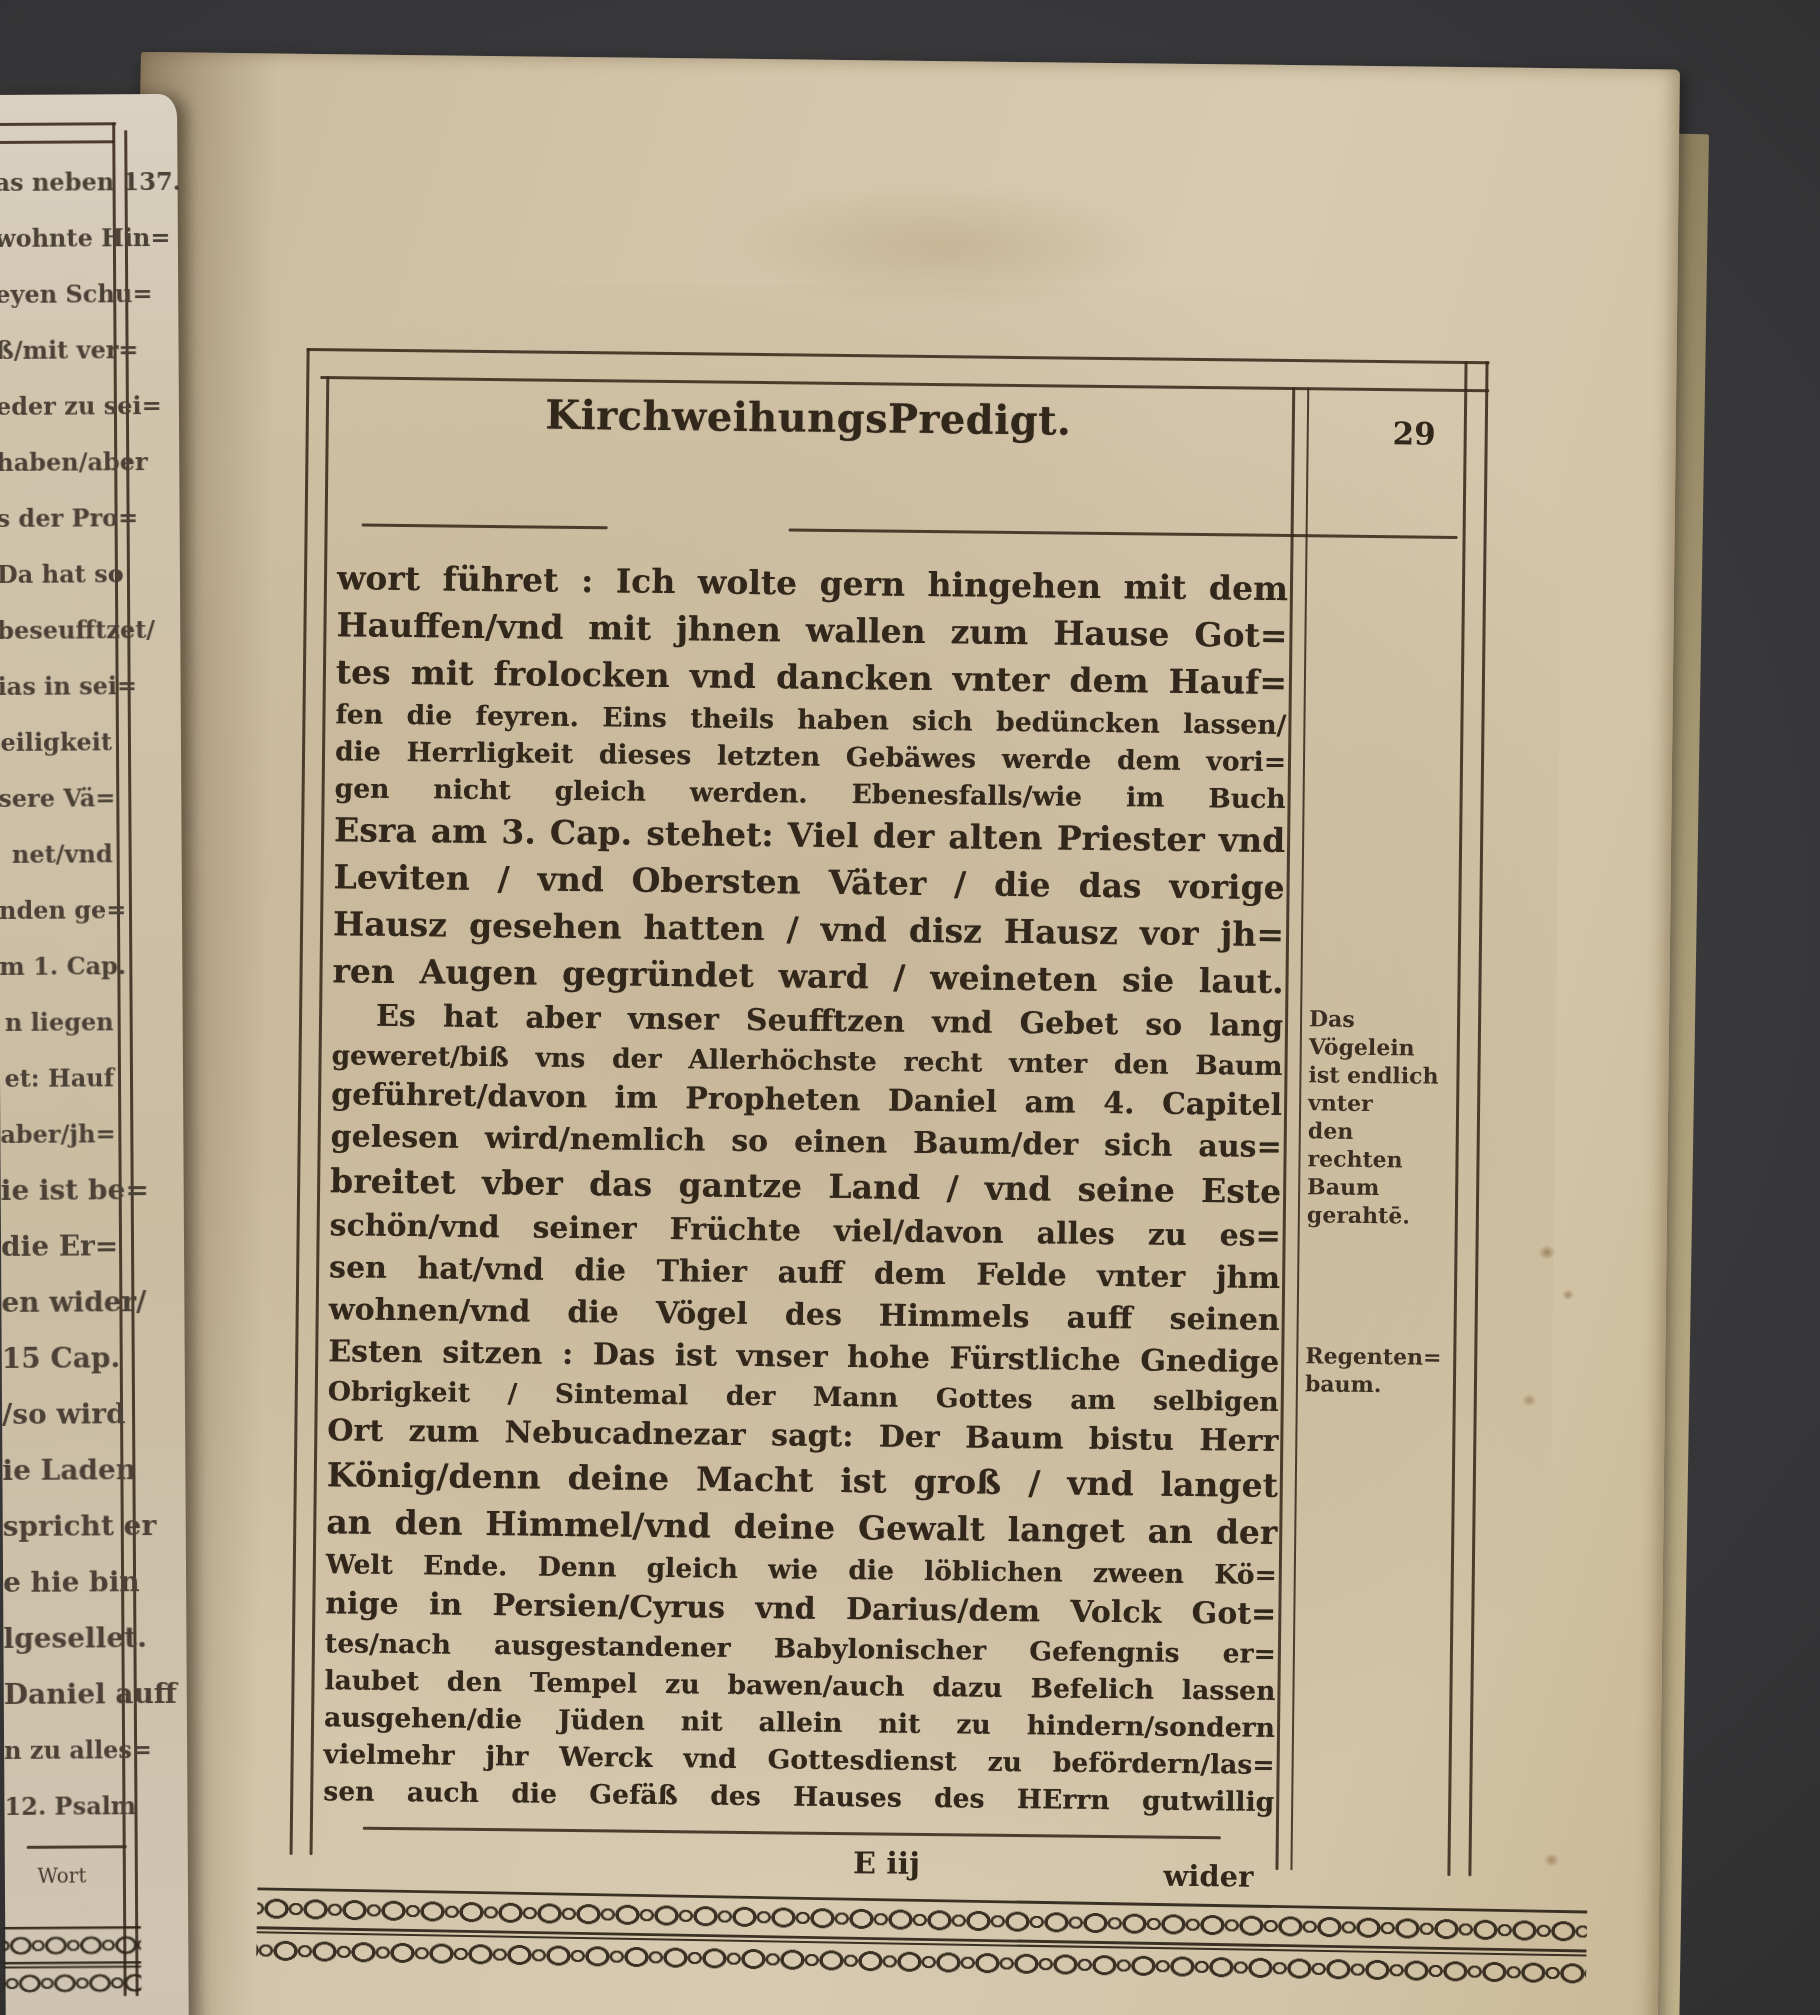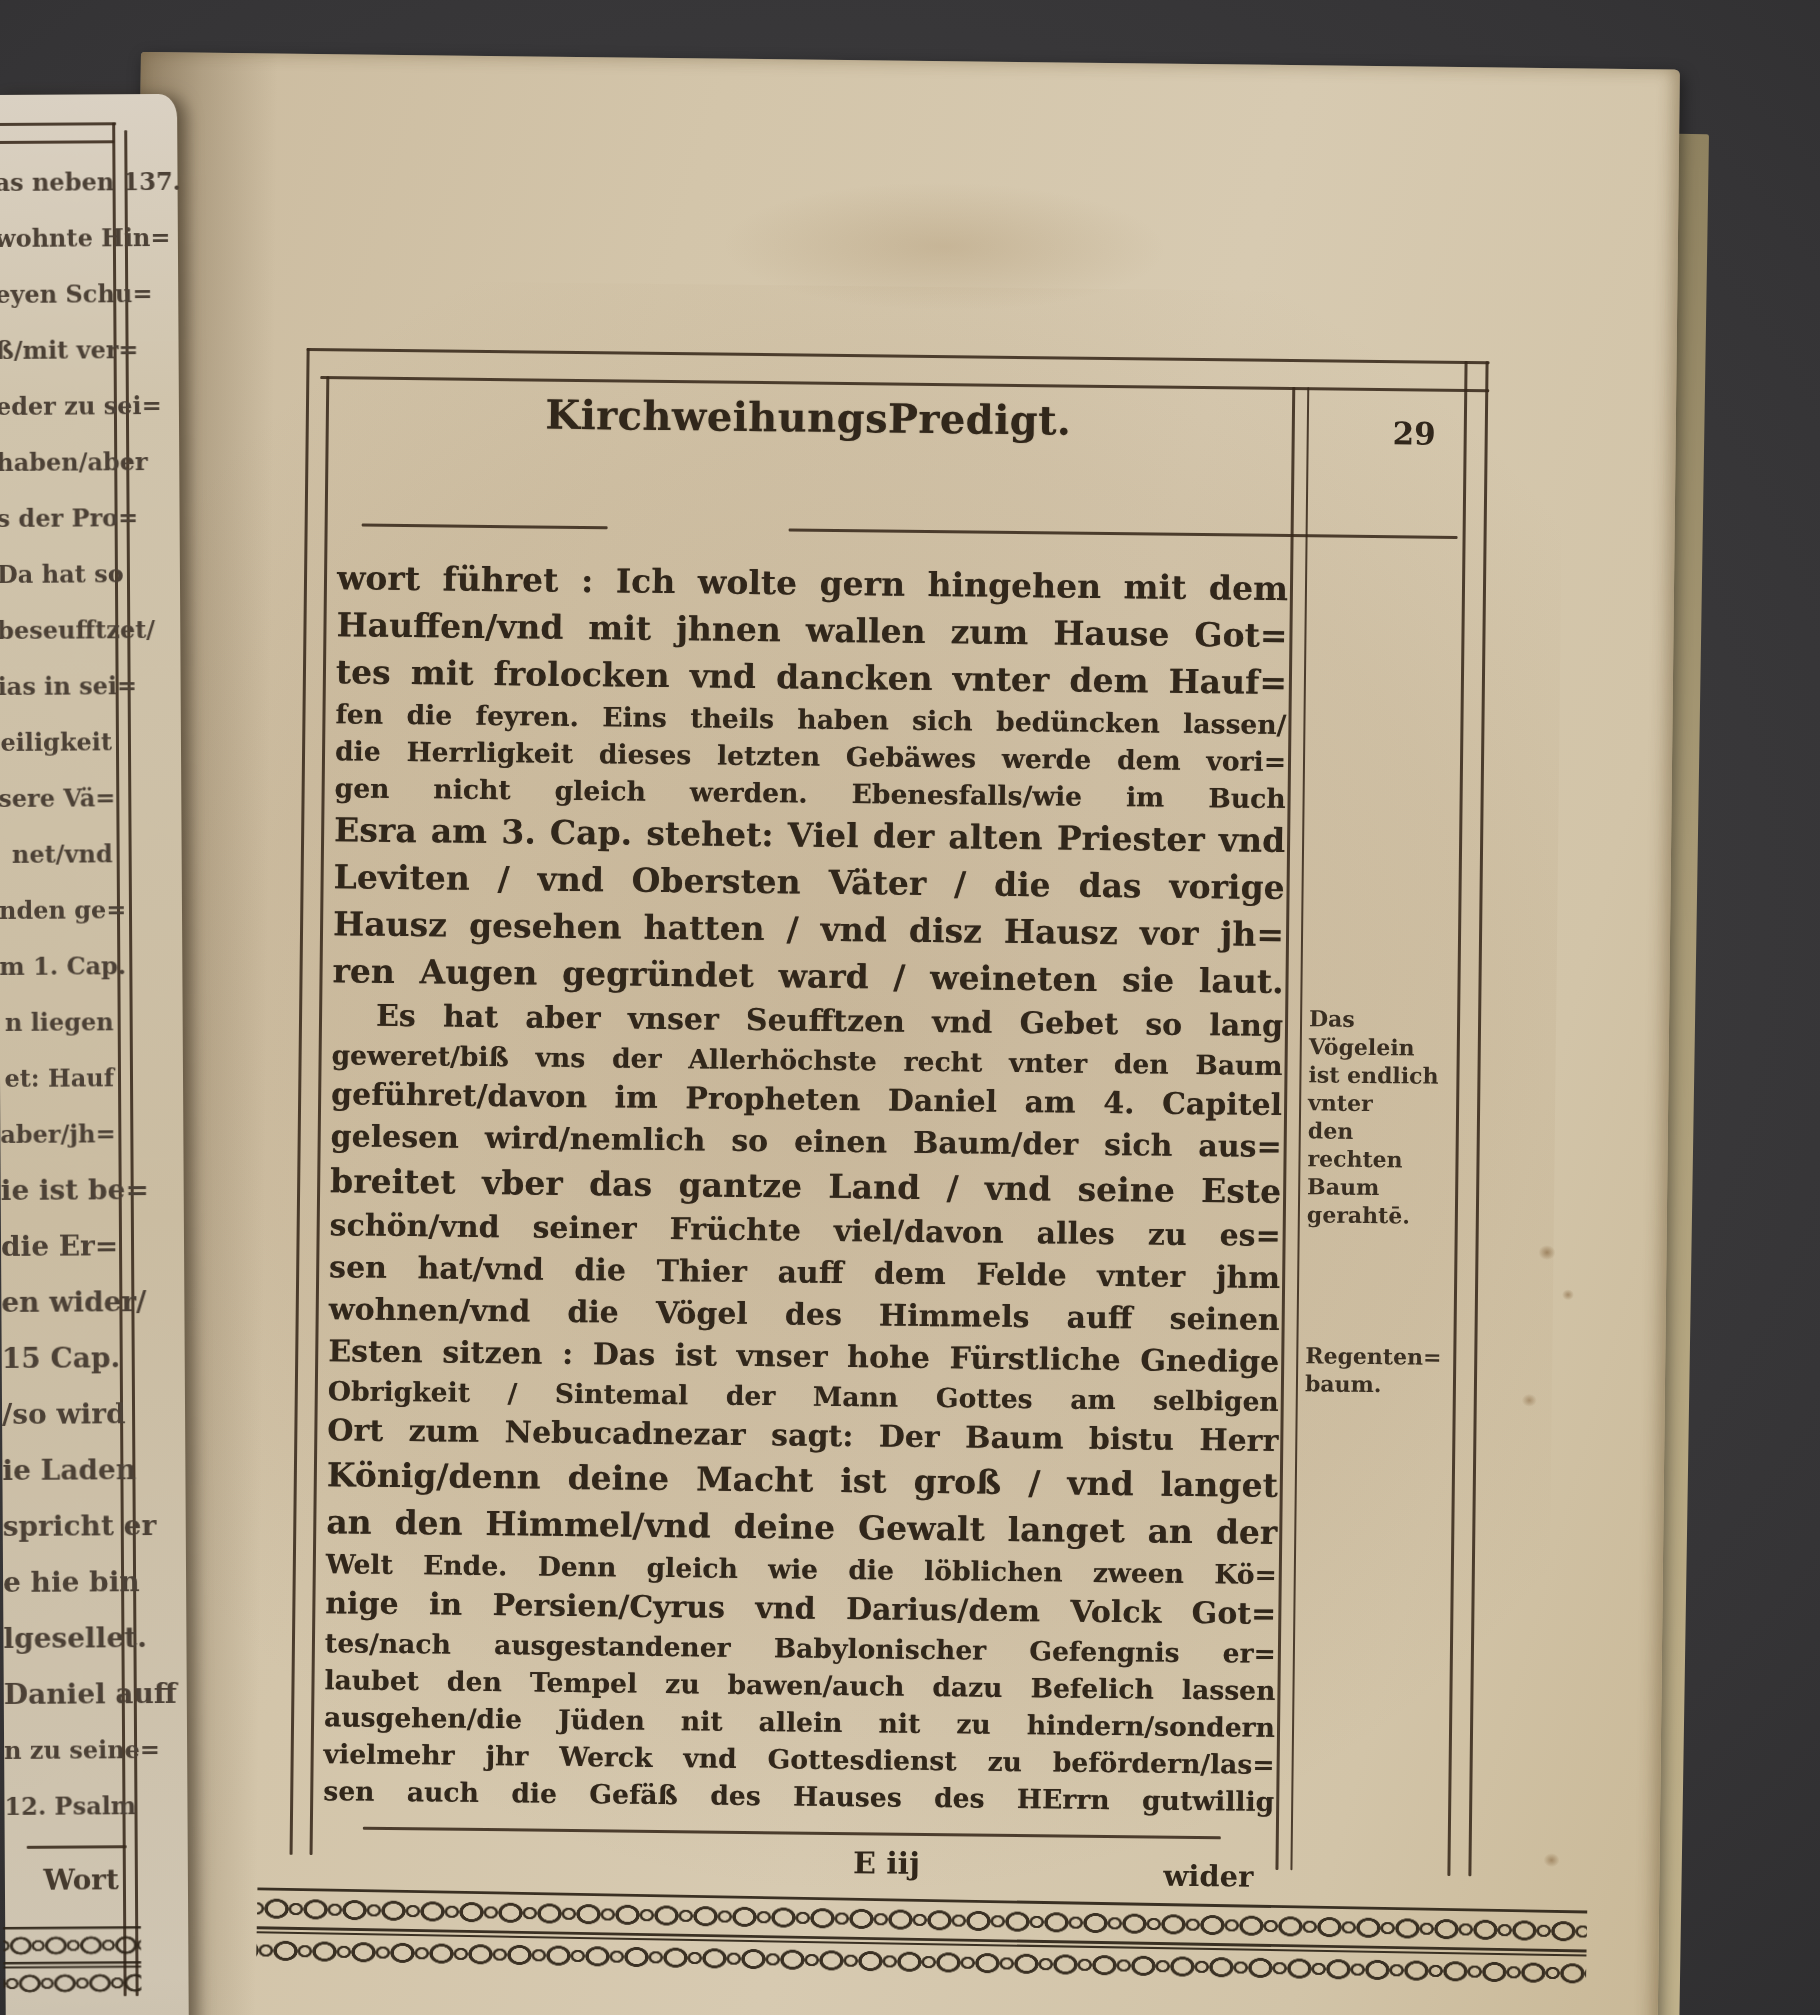--- a/index.html
+++ b/index.html
@@ -109,21 +109,21 @@
     filter:drop-shadow(9.7px 2.4px 8px rgba(30,20,8,.5));
   }
   .sp-top-a{left:0;top:28px;width:122px;height:3.2px;}
   .sp-top-b{left:0;top:46px;width:120px;height:2.8px;}
   .sp-v-a{left:118px;top:28px;width:3.2px;height:1874px;}
   .sp-v-b{left:130px;top:36px;width:2.8px;height:1866px;}
   .frag-col{left:0;top:60px;width:114px;text-align:right;filter:blur(0.6px);}
   .fr-ln{font-size:24px;line-height:56px;font-weight:700;color:#4c4136;white-space:nowrap;}
   .fr-lg{font-size:28px;}
   .sp-rule2{left:22px;top:1751px;width:100px;height:3.2px;}
-  .strip-catch{left:0;top:1769px;width:114px;text-align:right;font-size:28px;font-weight:700;color:#453a2e;filter:blur(0.5px);}
+  .strip-catch{left:0;top:1769px;width:114px;text-align:center;font-size:20px;font-weight:400;color:#453a2e;filter:blur(0.5px);}
   .orn-strip{left:-2.4px;top:1832px;width:153px;height:81px;transform:scale(.9);transform-origin:left top;}
 </style>
 </head>
 <body>
 
 <div class="abs under-pages"></div>
 
 <div class="abs page">
   <div class="abs text-tint"></div>
   <div class="abs gutter-shadow"></div>
@@ -226,21 +226,21 @@
     <div class="fr-ln fr-lg">ie ist be=</div>
     <div class="fr-ln fr-lg">die Er=</div>
     <div class="fr-ln fr-lg">en wider/</div>
     <div class="fr-ln fr-lg">15 Cap.</div>
     <div class="fr-ln fr-lg">/so wird</div>
     <div class="fr-ln fr-lg">ie Laden</div>
     <div class="fr-ln fr-lg">spricht er</div>
     <div class="fr-ln fr-lg">e hie bin</div>
     <div class="fr-ln fr-lg">lgesellet.</div>
     <div class="fr-ln fr-lg">Daniel auff</div>
-    <div class="fr-ln">n zu seine=</div>
+    <div class="fr-ln">n zu alles=</div>
     <div class="fr-ln">12. Psalm</div>
   </div>
 
   <div class="abs rule sp-rule2"></div>
   <div class="abs strip-catch">Wort</div>
   <div class="abs orn orn-strip"></div>
 </div>
 
 
 </body></html>

